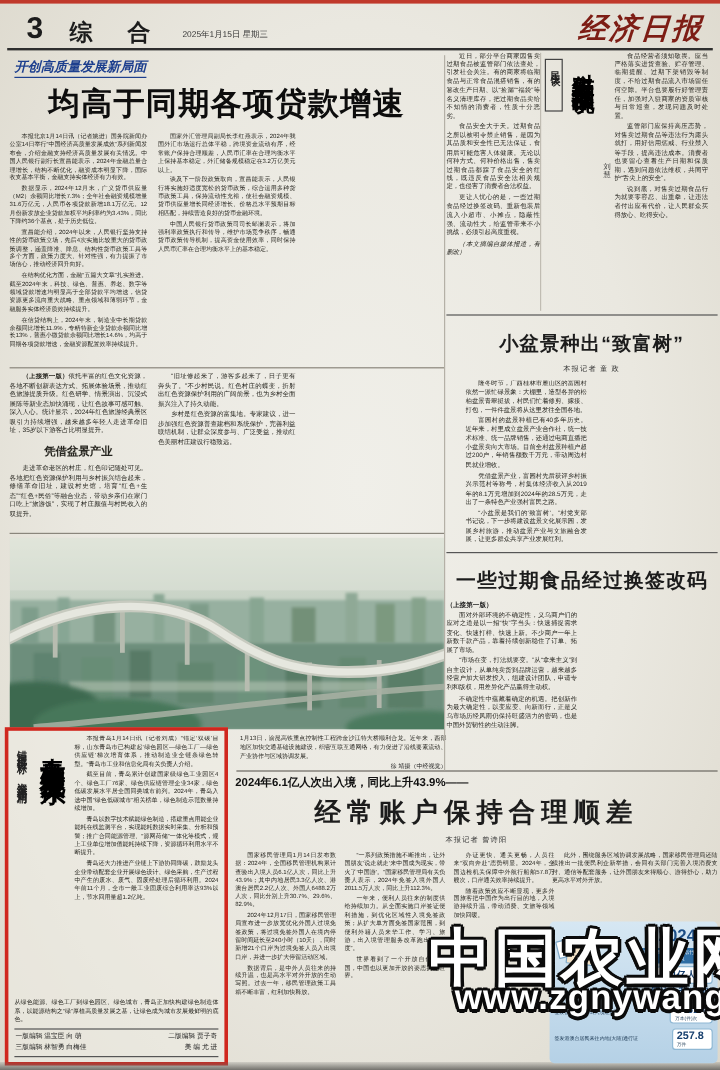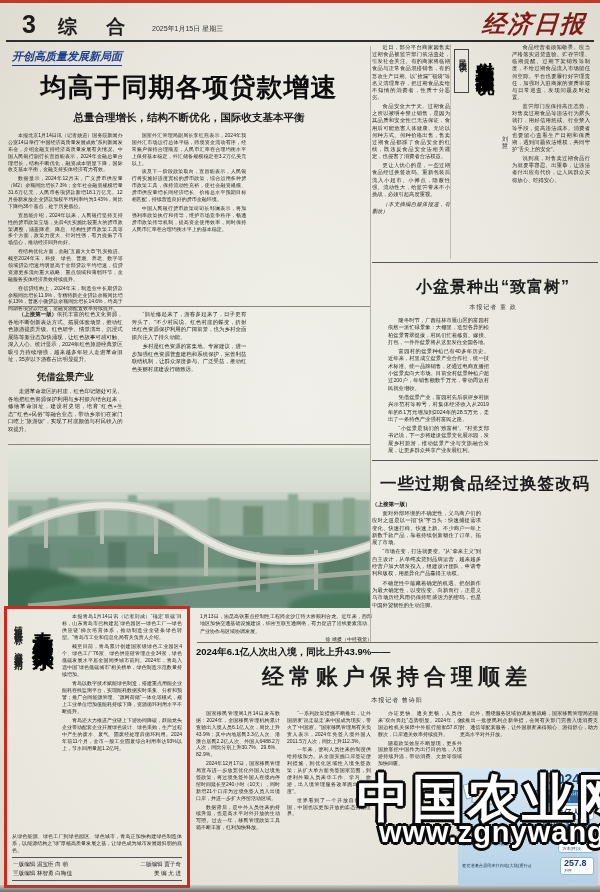--- a/index.html
+++ b/index.html
@@ -127,21 +127,20 @@
 
   <div class="pagenum">3</div>
   <div class="section">综 合</div>
   <div class="pdate">2025年1月15日 星期三</div>
   <div class="masthead">经济日报</div>
   <div class="header-rule"></div>
 
   <div class="main-article">
     <span class="kicker-blue">开创高质量发展新局面</span>
     <div class="main-headline">均高于同期各项贷款增速</div>
-    <div class="main-subhead">总量合理增长，结构不断优化，国际收支基本平衡</div>
     <div class="body3 jtext">
       <p class="para">本报北京1月14日讯（记者姚进）国务院新闻办公室14日举行“中国经济高质量发展成效”系列新闻发布会，介绍金融支持经济高质量发展有关情况。中国人民银行副行长宣昌能表示，2024年金融总量合理增长，结构不断优化，融资成本明显下降，国际收支基本平衡，金融支持实体经济有力有效。</p>
       <p class="para">数据显示，2024年12月末，广义货币供应量（M2）余额同比增长7.3%；全年社会融资规模增量31.6万亿元，人民币各项贷款新增18.1万亿元。12月份新发放企业贷款加权平均利率约为3.43%，同比下降约36个基点，处于历史低位。</p>
       <p class="para">宣昌能介绍，2024年以来，人民银行坚持支持性的货币政策立场，先后4次实施比较重大的货币政策调整，涵盖降准、降息、结构性货币政策工具等多个方面，政策力度大、针对性强，有力提振了市场信心，推动经济回升向好。</p>
       <p class="para">在结构优化方面，金融“五篇大文章”扎实推进。截至2024年末，科技、绿色、普惠、养老、数字等领域贷款增速均明显高于全部贷款平均增速，信贷资源更多流向重大战略、重点领域和薄弱环节，金融服务实体经济质效持续提升。</p>
       <p class="para">在信贷结构上，2024年末，制造业中长期贷款余额同比增长11.9%，专精特新企业贷款余额同比增长13%，普惠小微贷款余额同比增长14.6%，均高于同期各项贷款增速，金融资源配置效率持续提升。</p>
       <p class="para">国家外汇管理局副局长李红燕表示，2024年我国外汇市场运行总体平稳，跨境资金流动有序，经常账户保持合理顺差，人民币汇率在合理均衡水平上保持基本稳定，外汇储备规模稳定在3.2万亿美元以上。</p>
       <p class="para">谈及下一阶段政策取向，宣昌能表示，人民银行将实施好适度宽松的货币政策，综合运用多种货币政策工具，保持流动性充裕，使社会融资规模、货币供应量增长同经济增长、价格总水平预期目标相匹配，持续营造良好的货币金融环境。</p>
       <p class="para">中国人民银行货币政策司司长邹澜表示，将加强利率政策执行和传导，维护市场竞争秩序，畅通货币政策传导机制，提高资金使用效率，同时保持人民币汇率在合理均衡水平上的基本稳定。</p>
     </div>

